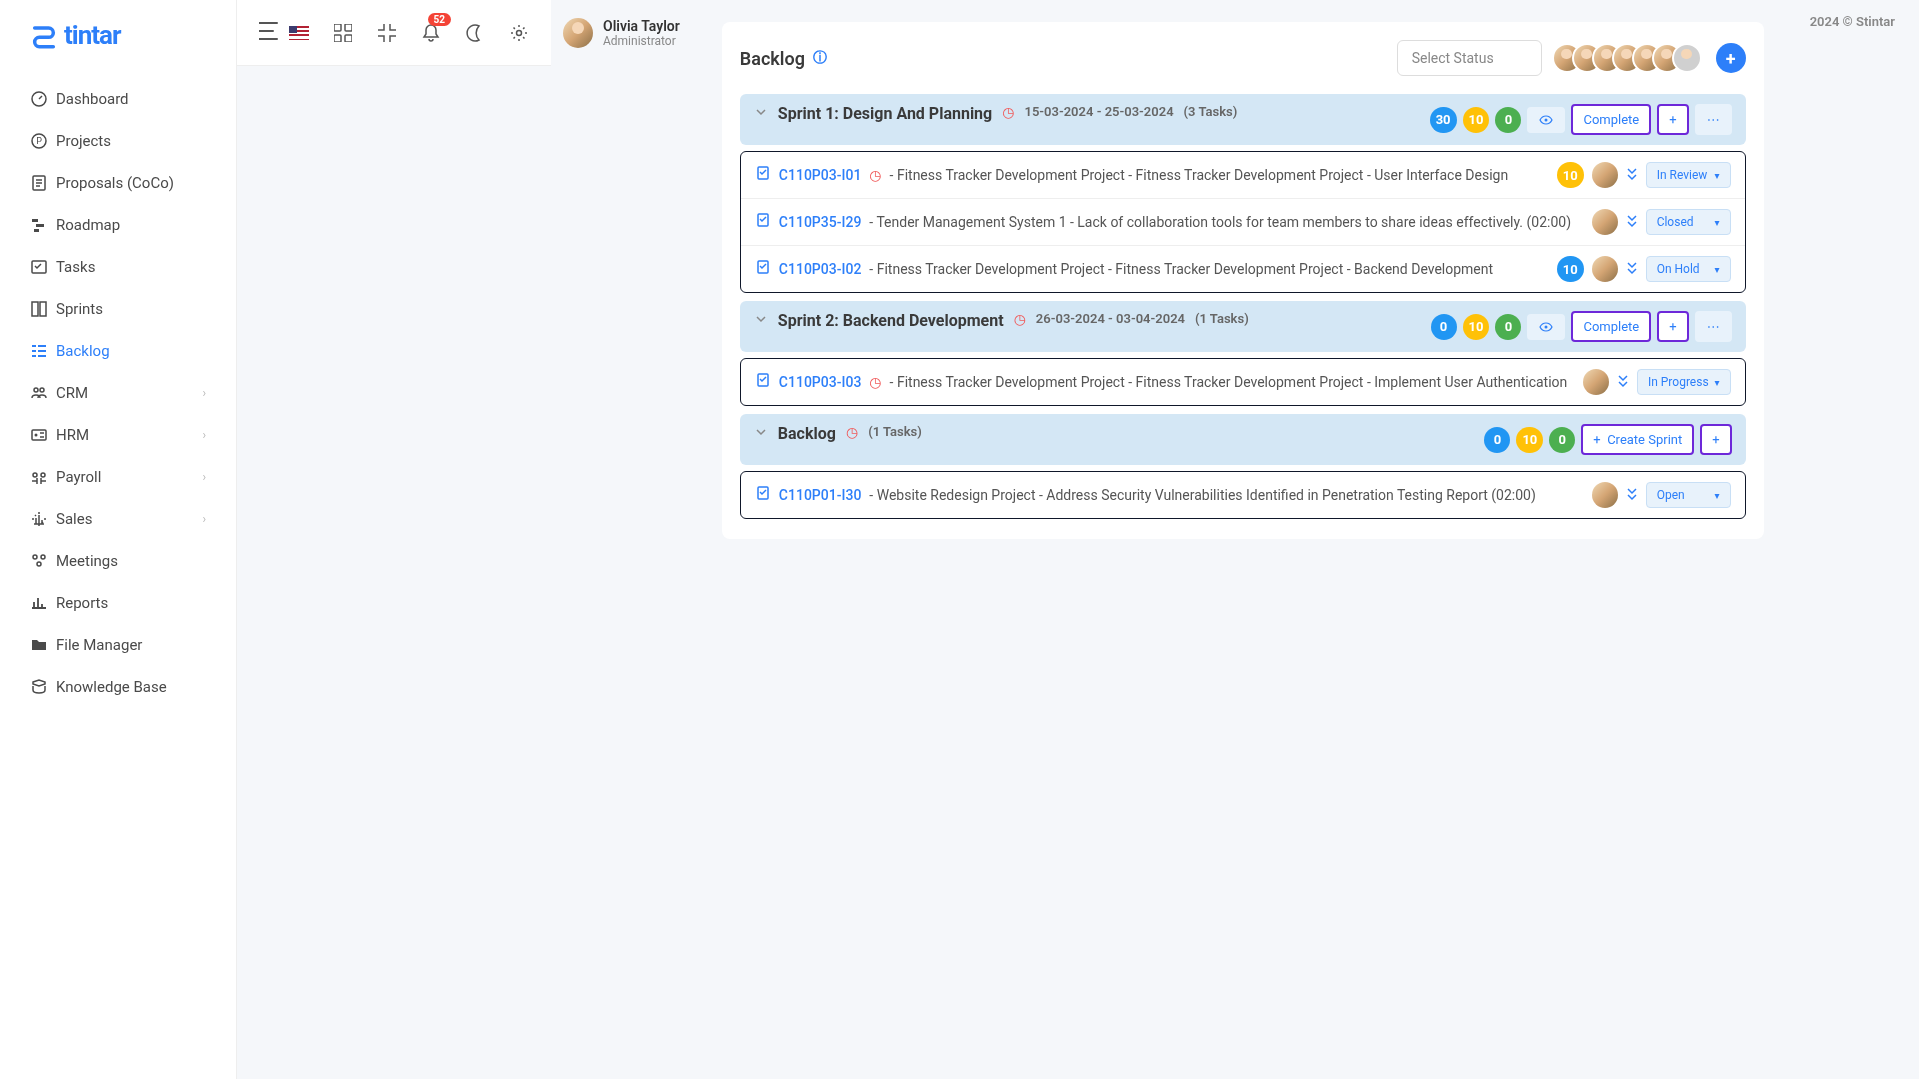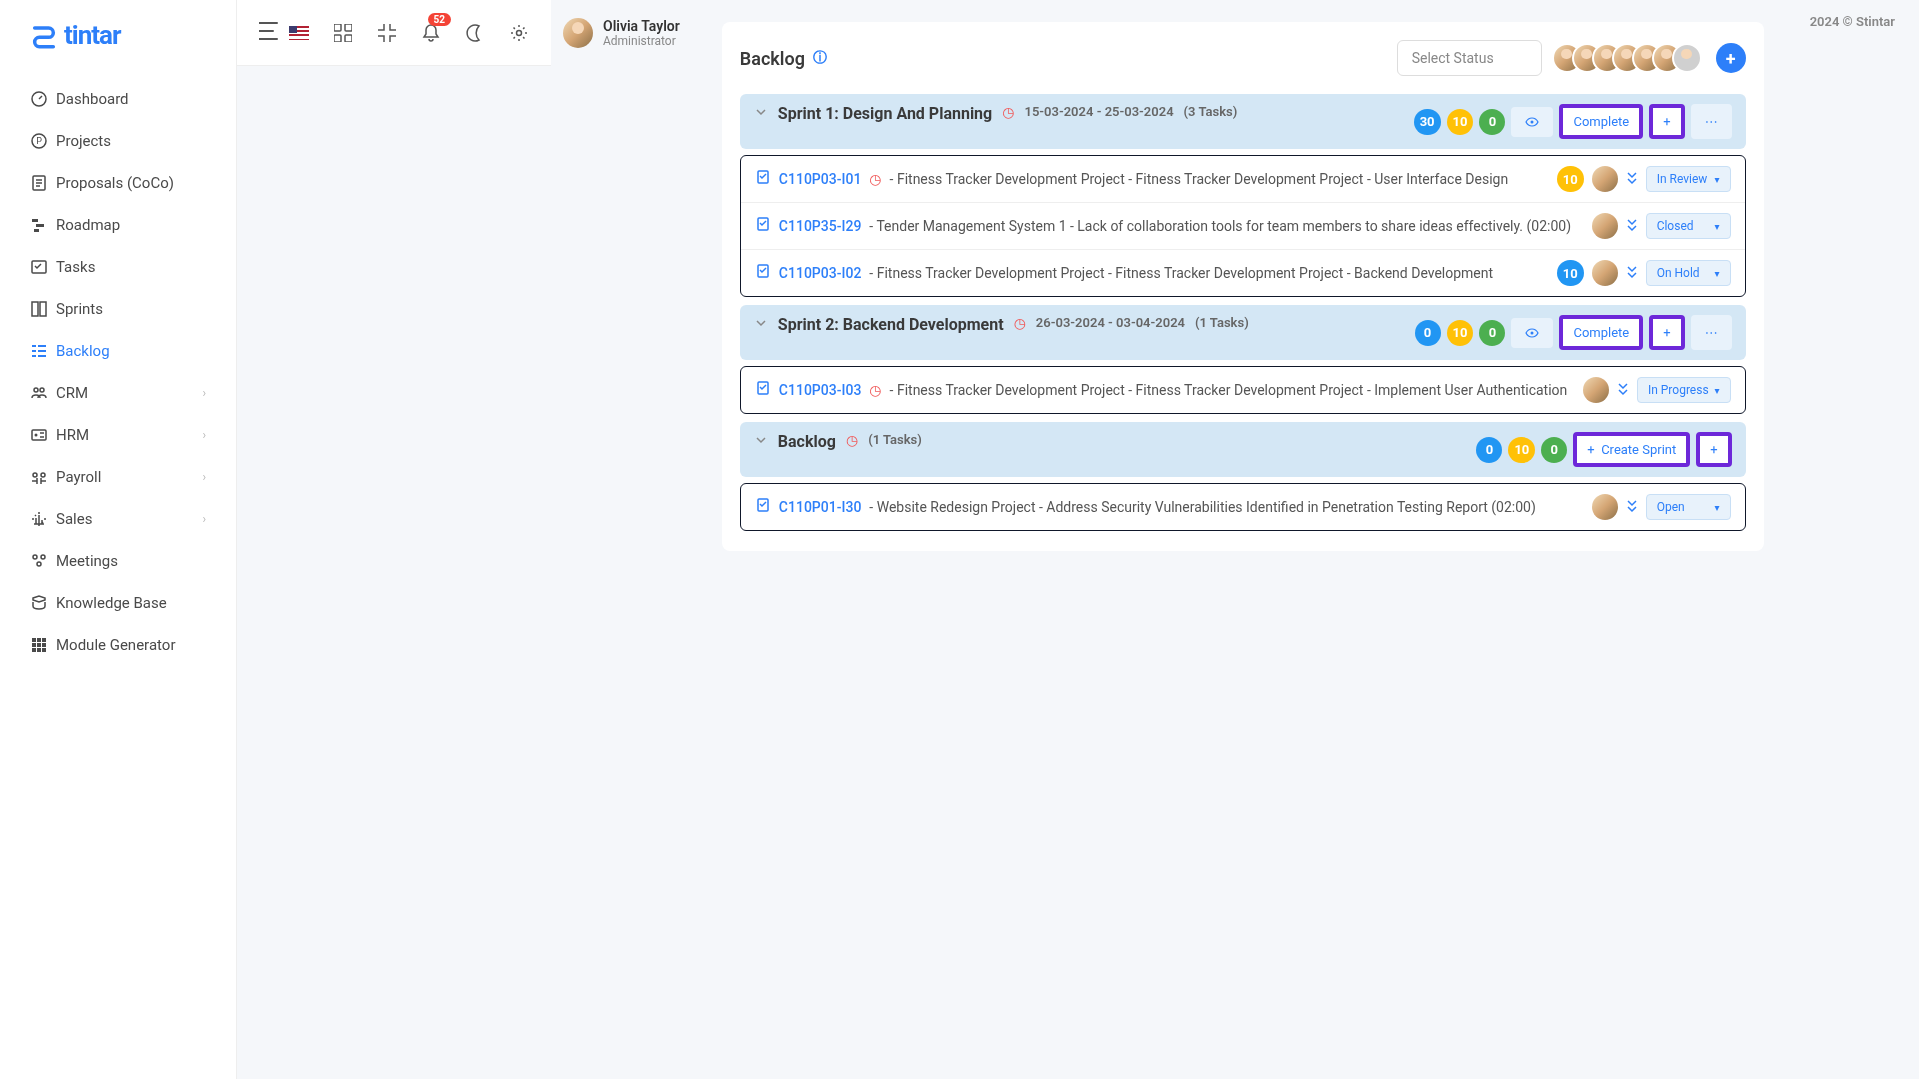--- a/index.html
+++ b/index.html
@@ -42,21 +42,21 @@
 .chev-down{color:#888;cursor:pointer}
 .sprint-title{font-size:16px;font-weight:700;color:#3a3a3a}
 .clock{color:#f05b5b;font-size:14px}
 .sprint-dates{font-size:13px;color:#666;font-weight:600}
 .sprint-count{font-size:13px;color:#666;font-weight:600}
 .sprint-right{margin-left:auto;display:flex;align-items:center;gap:6px}
 .pill{min-width:26px;height:26px;border-radius:13px;display:inline-flex;align-items:center;justify-content:center;color:#fff;font-size:13px;font-weight:700;padding:0 6px}
 .pill.blue{background:#2196f3}
 .pill.yellow{background:#ffc107}
 .pill.green{background:#4caf50}
-.sm-btn{border:4px solid #6d28d9;background:#fff;color:#2d7ff9;border-radius:4px;padding:6px 10px;font-size:13px;cursor:pointer;display:inline-flex;align-items:center;gap:4px}
+.sm-btn{border:2px solid #6d28d9;background:#fff;color:#2d7ff9;border-radius:4px;padding:6px 10px;font-size:13px;cursor:pointer;display:inline-flex;align-items:center;gap:4px}
 .sm-btn.light{background:#e8f2fb;border-color:#e8f2fb}
 .task-list{border:1px solid #0f172a;border-radius:6px;margin-top:6px}
 .task{display:flex;align-items:center;padding:10px 14px;border-bottom:1px solid #eee;gap:8px}
 .task:last-child{border-bottom:none}
 .task-icon{color:#2d7ff9;font-size:16px}
 .task-code{color:#2d7ff9;font-size:14px;font-weight:500;cursor:pointer}
 .task-text{color:#555;font-size:14px}
 .task-right{margin-left:auto;display:flex;align-items:center;gap:8px}
 .task-pill{min-width:26px;height:26px;border-radius:13px;display:inline-flex;align-items:center;justify-content:center;color:#fff;font-size:13px;font-weight:700;padding:0 6px}
 .task-pill.yellow{background:#ffc107}
@@ -192,40 +192,40 @@
               <circle cx="5" cy="5" r="2" fill="none" stroke="currentColor" stroke-width="1.5"></circle>
               <circle cx="13" cy="5" r="2" fill="none" stroke="currentColor" stroke-width="1.5"></circle>
               <circle cx="9" cy="12" r="2" fill="none" stroke="currentColor" stroke-width="1.5"></circle>
             </svg>
           </span>
           <span>Meetings</span>
         </div>
         <div class="nav-item">
           <span class="icon">
             <svg width="18" height="18" viewBox="0 0 18 18">
+              <path d="M2 14h14M4 14V8M8 14V4M12 14V10" stroke="currentColor" stroke-width="1.8"></path>
+            </svg>
+          </span>
+          <span>Reports</span>
+        </div>
+        <div class="nav-item">
+          <span class="icon">
+            <svg width="18" height="18" viewBox="0 0 18 18">
+              <path d="M2 4h5l2 2h7v8H2z" fill="currentColor"></path>
+            </svg>
+          </span>
+          <span>File Manager</span>
+        </div>
+        <div class="nav-item">
+          <span class="icon">
+            <svg width="18" height="18" viewBox="0 0 18 18">
               <path d="M3 4l6-2 6 2v2l-6 2-6-2zM3 8v4c0 2 3 3 6 3s6-1 6-3V8" fill="none" stroke="currentColor" stroke-width="1.5"></path>
             </svg>
           </span>
           <span>Knowledge Base</span>
-        </div>
-        <div class="nav-item">
-          <span class="icon">
-            <svg width="18" height="18" viewBox="0 0 18 18">
-              <rect x="2" y="2" width="4" height="4" fill="currentColor"></rect>
-              <rect x="7" y="2" width="4" height="4" fill="currentColor"></rect>
-              <rect x="12" y="2" width="4" height="4" fill="currentColor"></rect>
-              <rect x="2" y="7" width="4" height="4" fill="currentColor"></rect>
-              <rect x="7" y="7" width="4" height="4" fill="currentColor"></rect>
-              <rect x="12" y="7" width="4" height="4" fill="currentColor"></rect>
-              <rect x="2" y="12" width="4" height="4" fill="currentColor"></rect>
-              <rect x="7" y="12" width="4" height="4" fill="currentColor"></rect>
-              <rect x="12" y="12" width="4" height="4" fill="currentColor"></rect>
-            </svg>
-          </span>
-          <span>Module Generator</span>
         </div>
       </nav>
   </aside>
 
   <div class="main">
     <div class="topbar">
       <span class="hamburger">
         <svg width="22" height="18" viewBox="0 0 22 18">
             <path d="M0 1h18M0 9h14M0 17h18" stroke="#555" stroke-width="2" stroke-linecap="round"></path>
           </svg>

